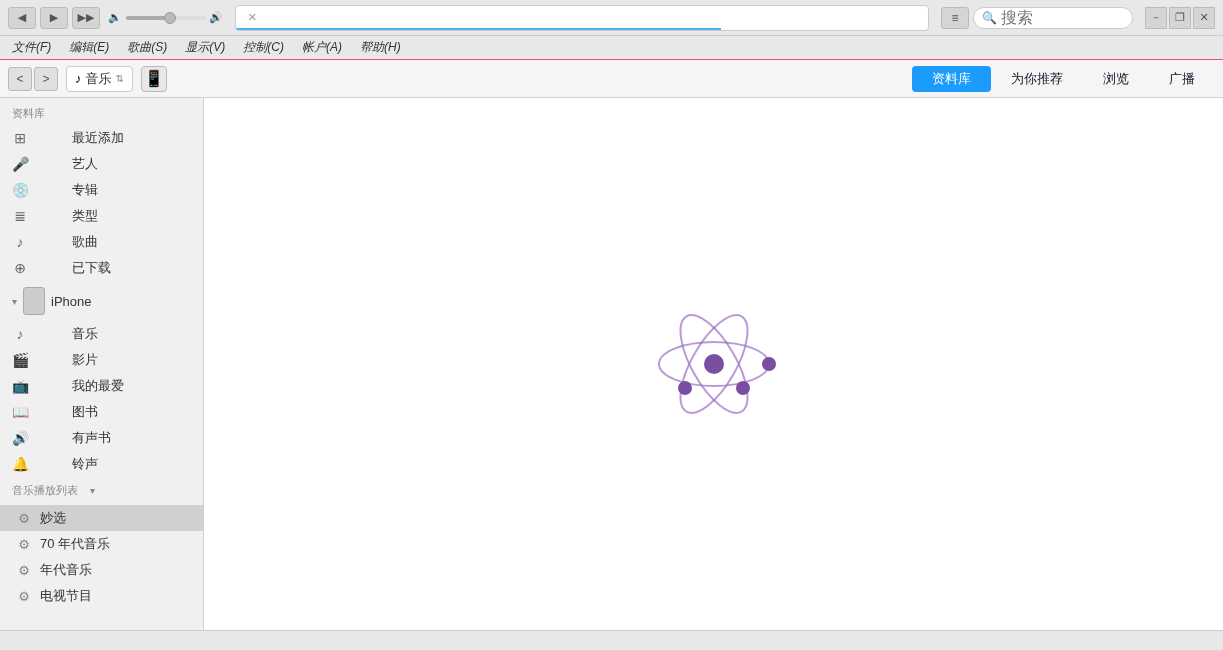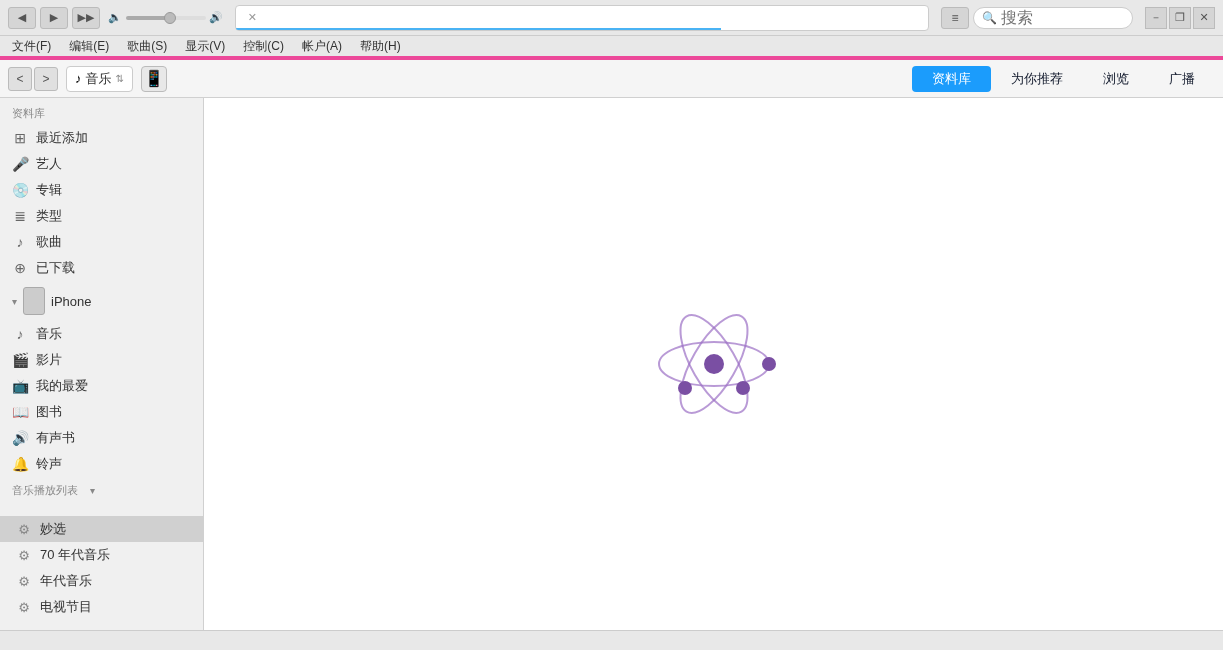--- a/index.html
+++ b/index.html
@@ -154,25 +154,26 @@
       cursor: pointer;
       font-size: 11px;
       color: #555;
     }
 
     
     .menu-bar {
       display: flex;
       align-items: center;
       background: #e8e8e8;
-      border-bottom: 4px solid #ec4899;
+      border-bottom: 1px solid #ec4899;
       height: 24px;
       padding: 0 4px;
       flex-shrink: 0;
       gap: 2px;
+      font-style: italic;
     }
     .menu-item {
       padding: 2px 8px;
       font-size: 12px;
       color: #333;
       cursor: pointer;
       border-radius: 3px;
     }
 
     
@@ -292,20 +293,21 @@
     }
     .sidebar-item .icon {
       font-size: 14px;
       color: #666;
       width: 16px;
       text-align: center;
       flex-shrink: 0;
     }
     .sidebar-item .item-label {
       flex: 1;
+      margin-left: 36px;
     }
 
     
     .device-row {
       display: flex;
       align-items: center;
       padding: 6px 12px;
       gap: 6px;
       cursor: pointer;
       font-size: 13px;
@@ -321,21 +323,21 @@
       background: #ccc;
       border-radius: 3px;
       border: 1px solid #aaa;
       flex-shrink: 0;
     }
 
     
     .playlist-header {
       display: flex;
       align-items: center;
-      padding: 6px 12px 18px 12px;
+      padding: 6px 12px 7px 12px;
       gap: 12px;
       cursor: pointer;
     }
     .playlist-header-text {
       font-size: 11px;
       color: #888;
     }
     .playlist-header-arrow {
       font-size: 10px;
       color: #888;

